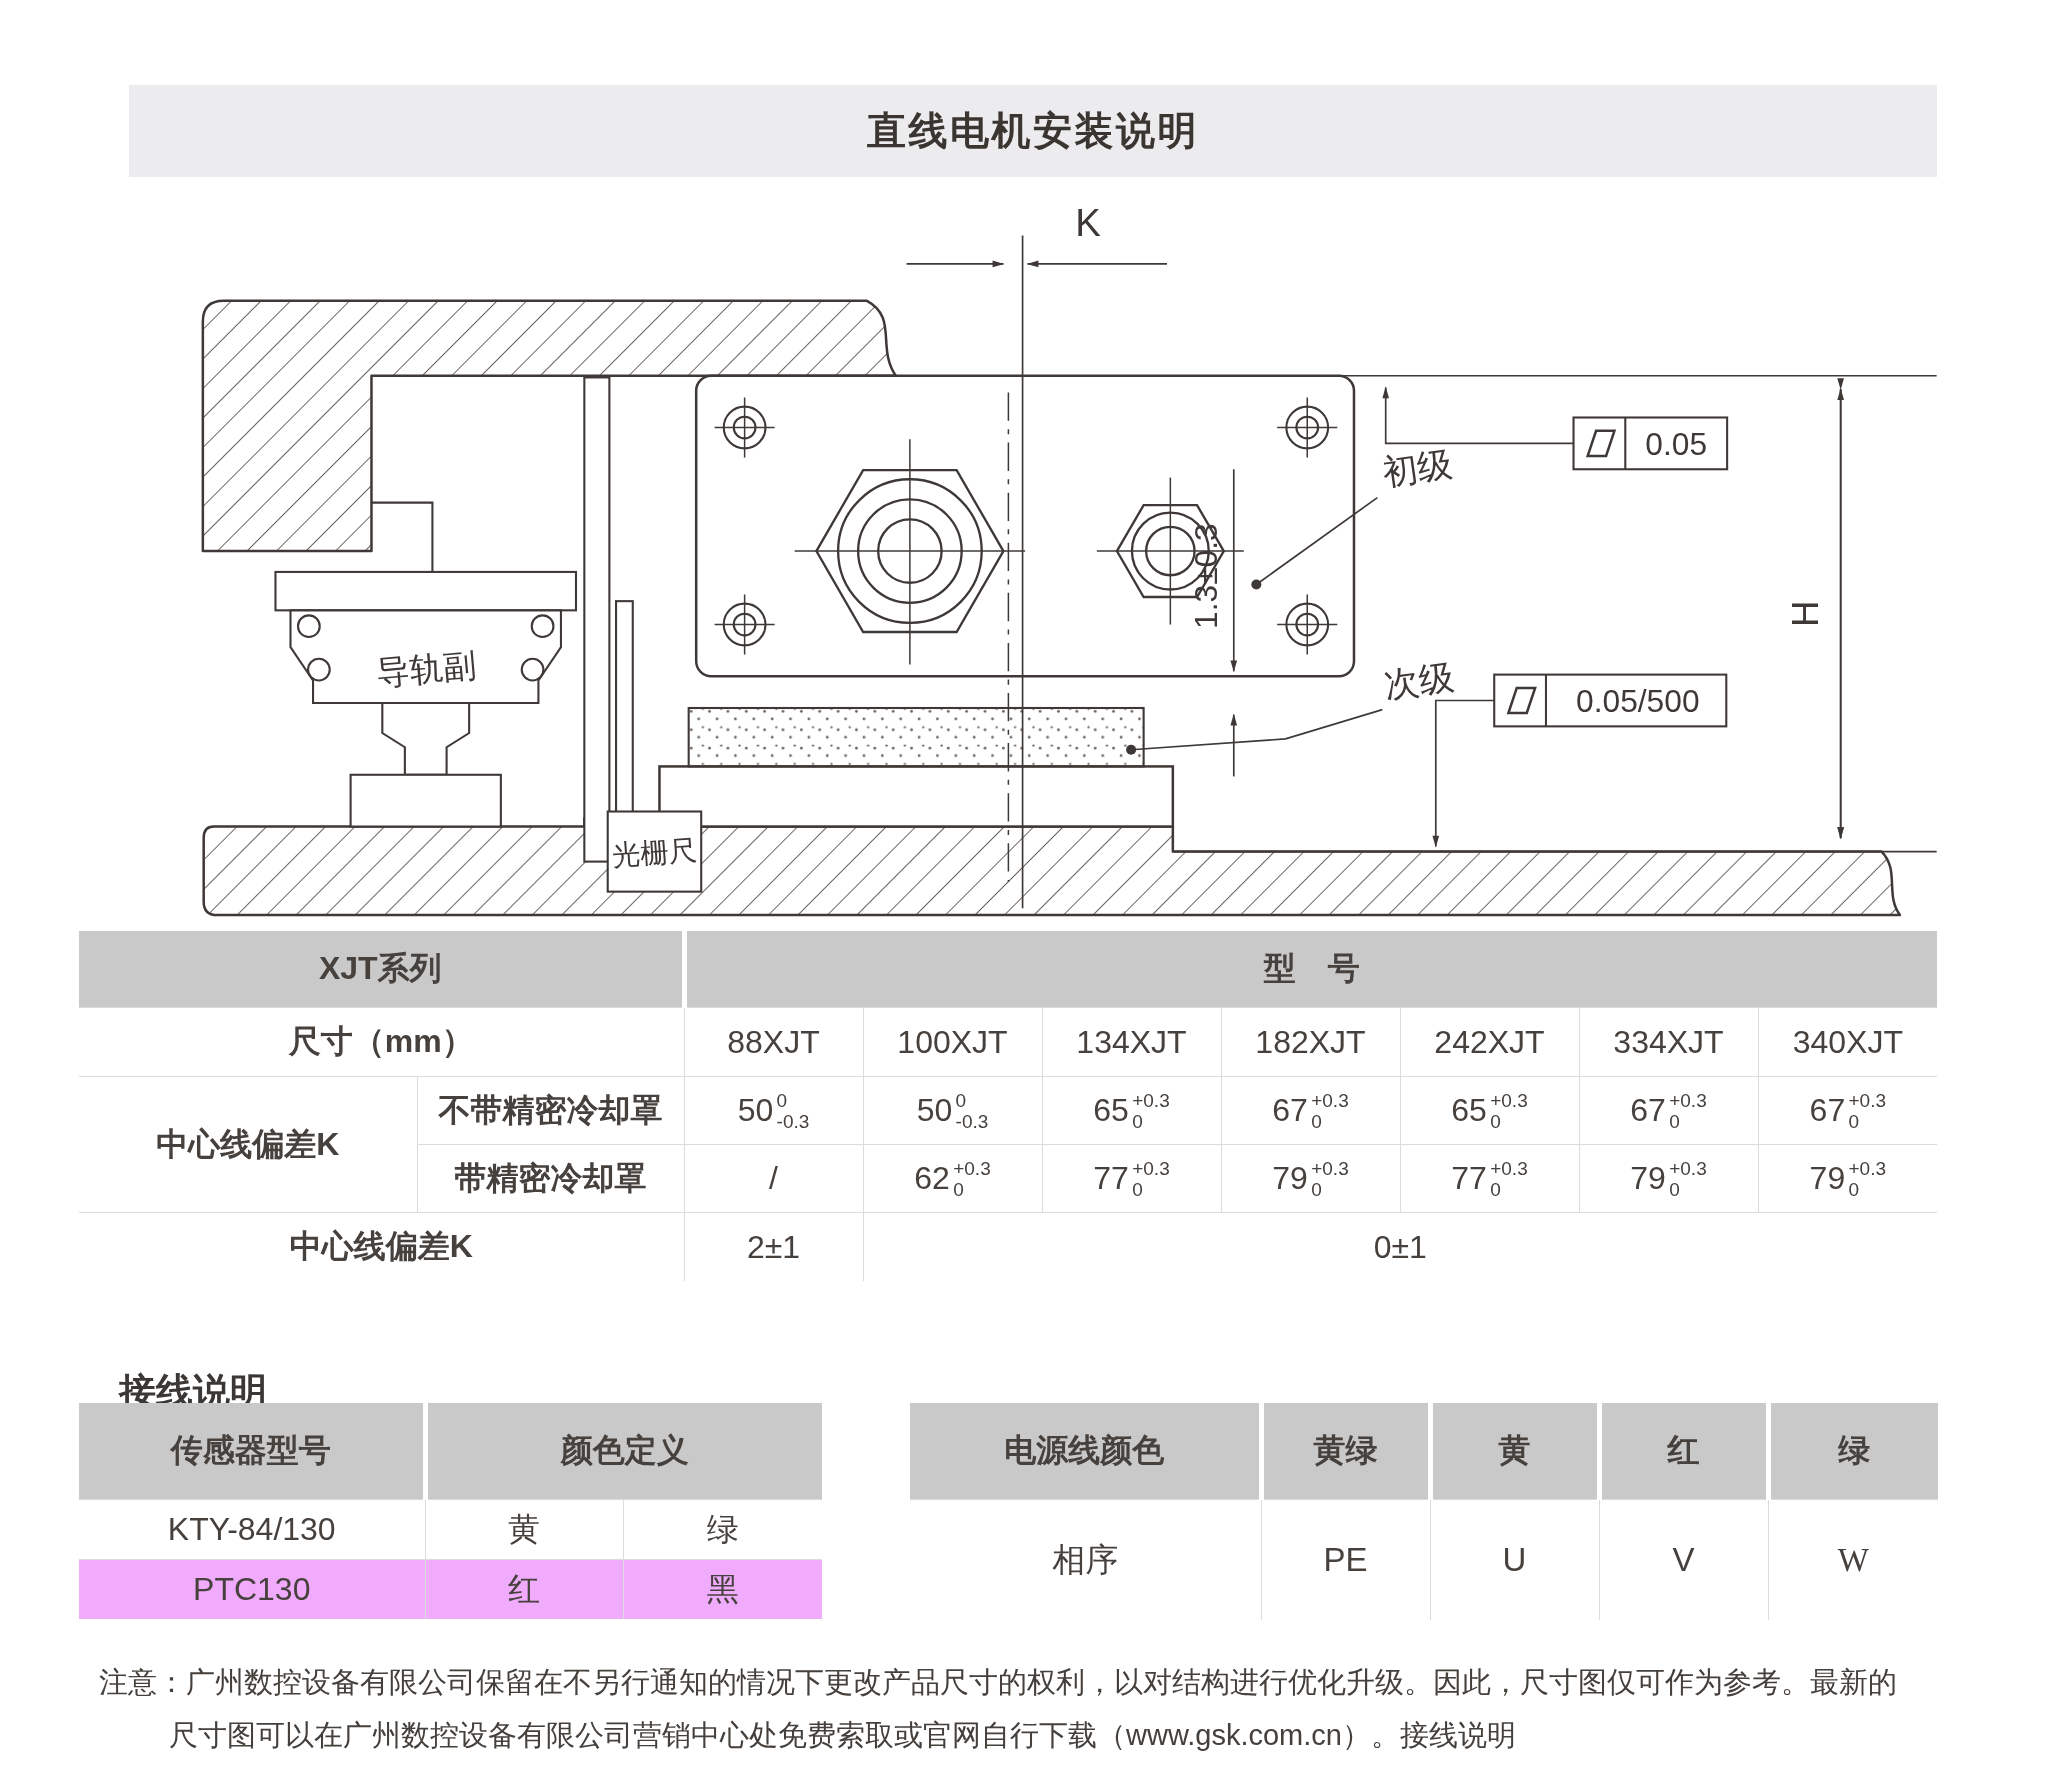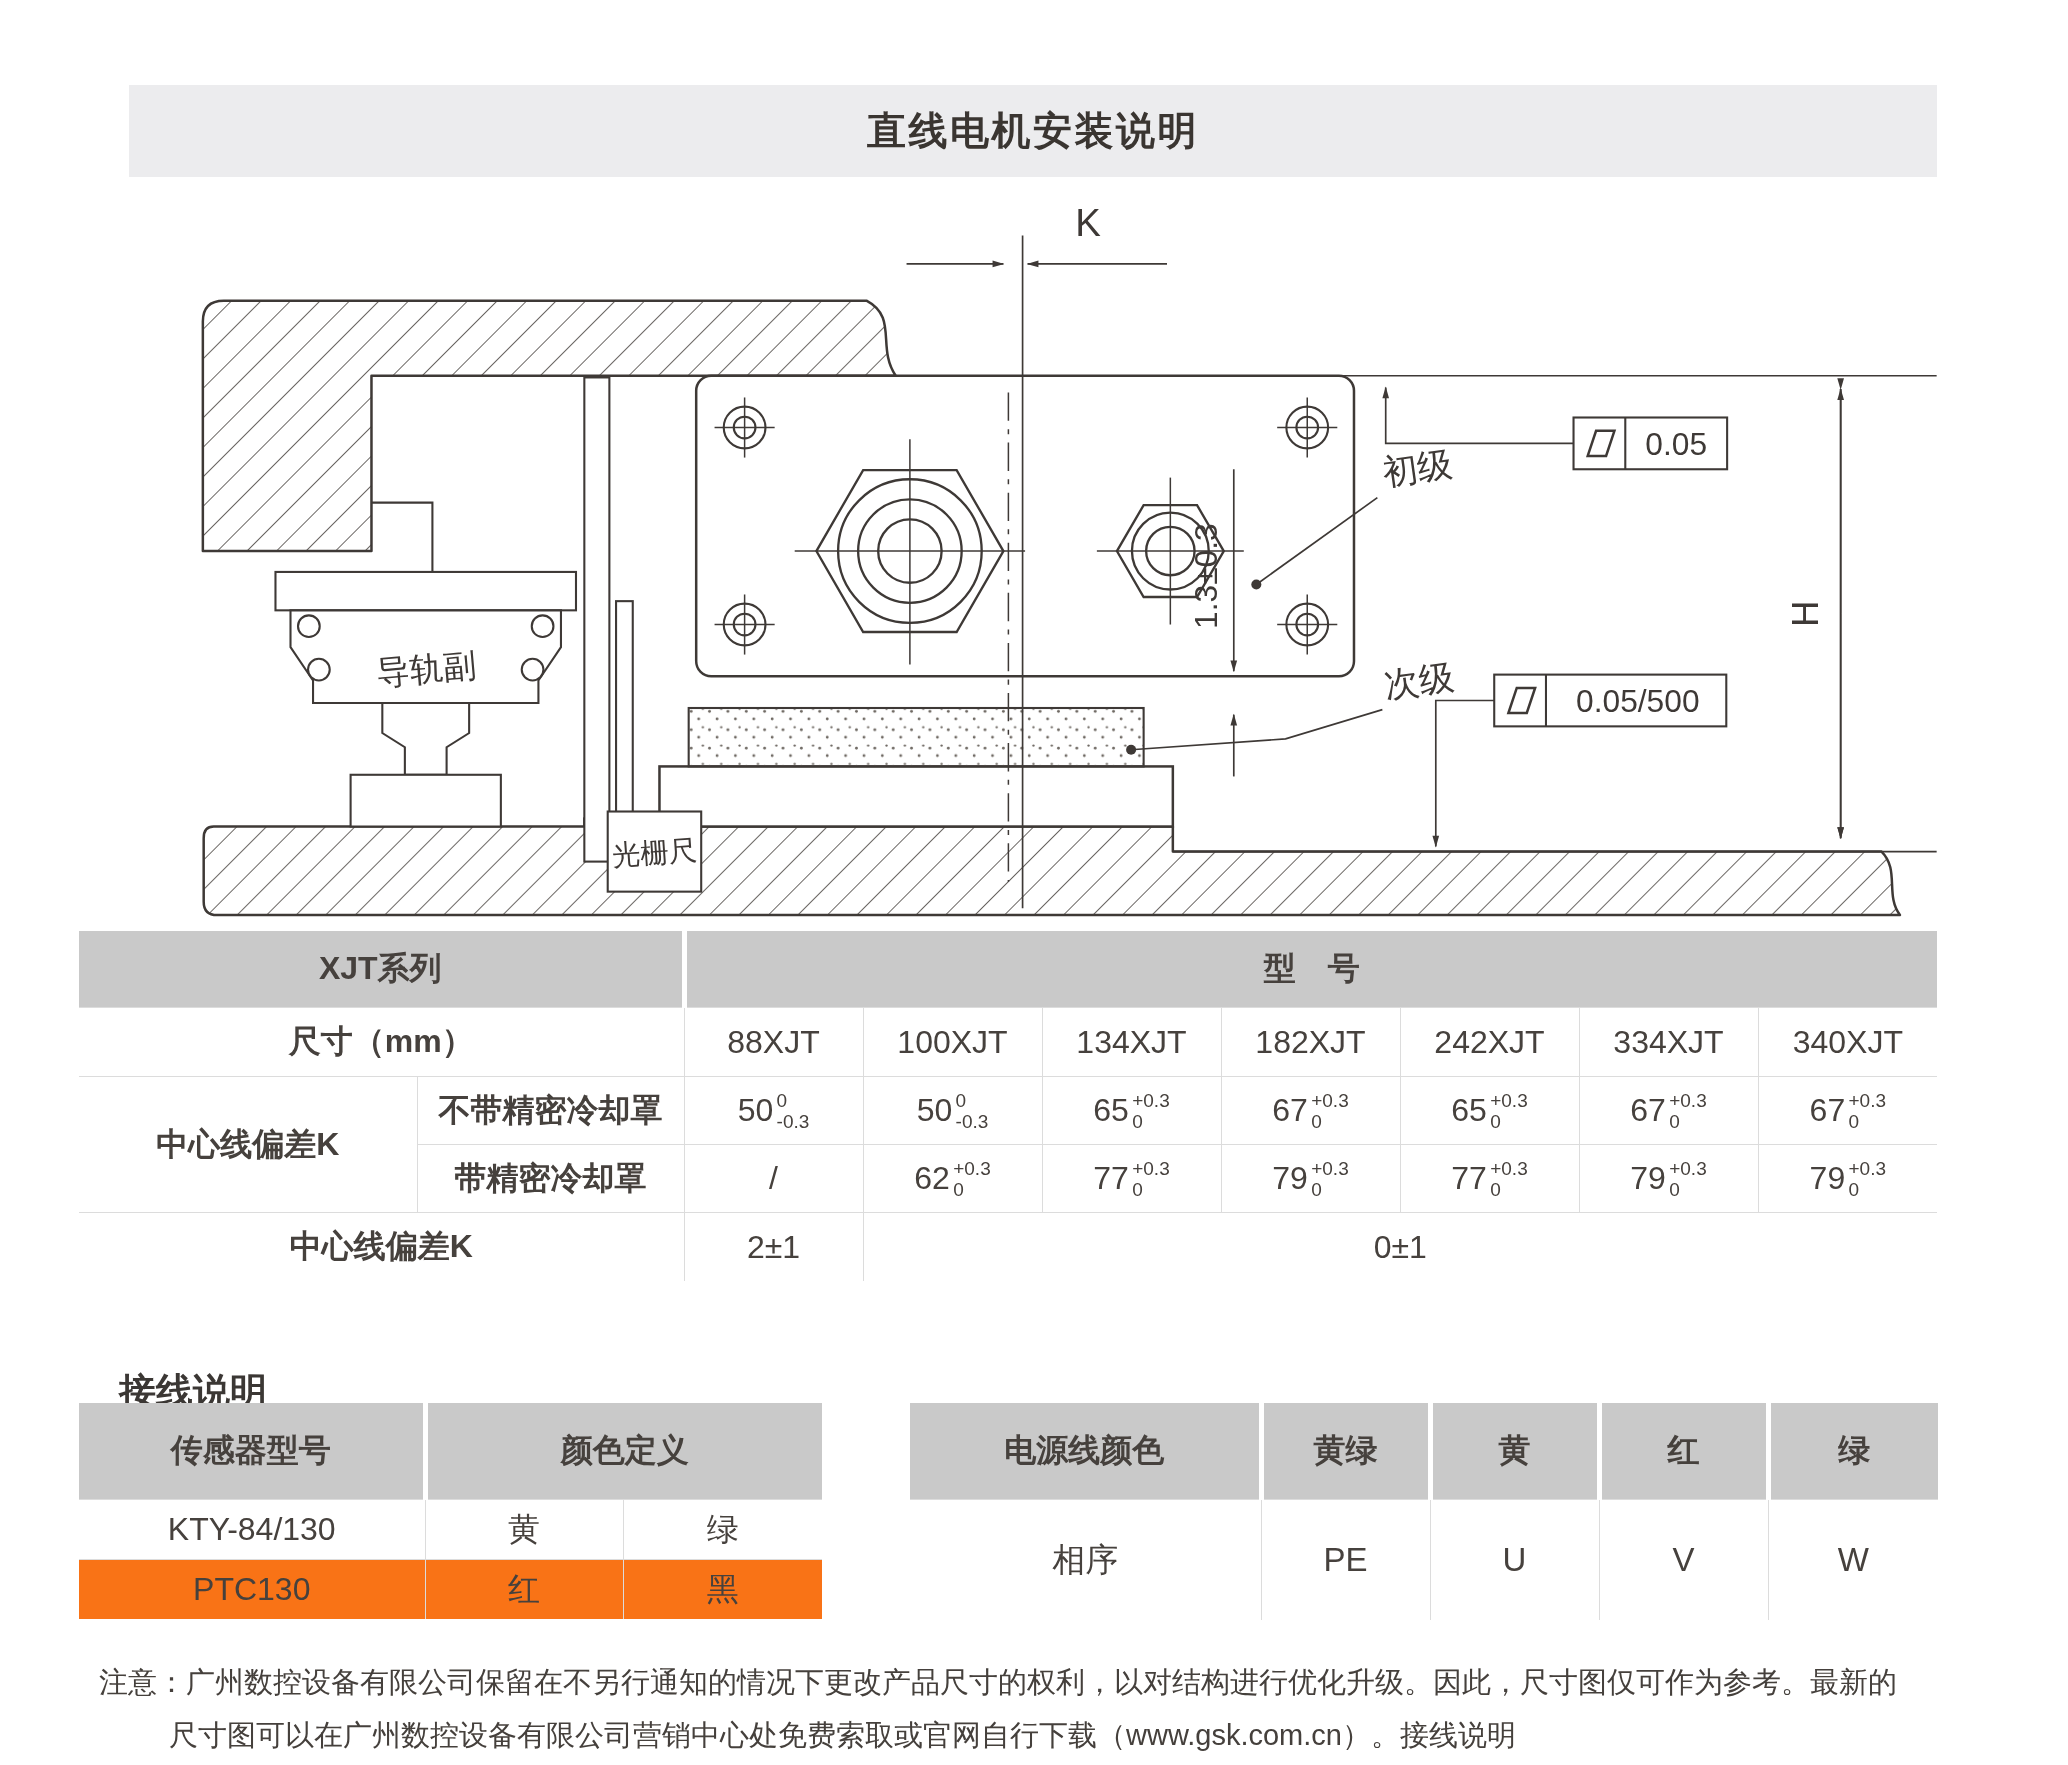--- a/index.html
+++ b/index.html
@@ -31,26 +31,26 @@
   .spec .offset-row td{height:68px;border-bottom:none;}
   .spec .row-label{font-weight:bold;}
   .spec .group-label{font-weight:bold;}
   .tolv{display:inline-flex;align-items:center;justify-content:flex-start;}
   .tb{font-size:32px;}
   .ts{display:inline-flex;flex-direction:column;align-items:flex-start;margin-left:3.3px;font-size:19px;line-height:21px;}
 
   
   .wire td{border:1.7px solid #dcdcdc;font-size:32px;}
   .wire td:first-child{border-left:none;}
-  .wire tr td:last-child{border-right:none;}
+  .wire tr td:last-child{border-right:none;font-family:Liberation Serif, serif;}
   .wire tr:last-child td{border-bottom:none;}
   .wire .hdr-cell{border-top:none;height:96px;}
   .sensor-table{width:743px;}
   .sensor-table .body-row td{height:59px;background:#ffffff;}
-  .sensor-table .alt td{background:#f97316;}
+  .sensor-table .alt td{background:#f0abfc;}
   .power-table{width:1027px;}
   .power-table .body-row td{height:120px;background:#ffffff;font-size:33px;}
 
   .section-heading{left:119px;top:1367px;font-size:37px;font-weight:bold;color:#3b3734;}
 
   .note{left:99px;top:1656px;width:1899px;font-size:29px;line-height:53px;color:#45403c;}
   .note .l2{margin-left:70px;}
 </style>
 </head>
 <body>

